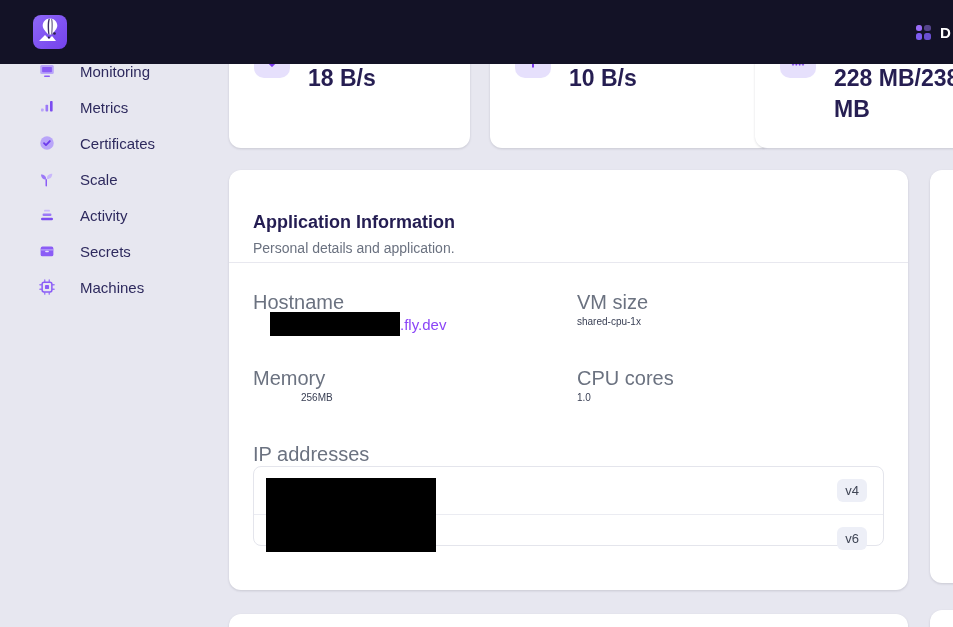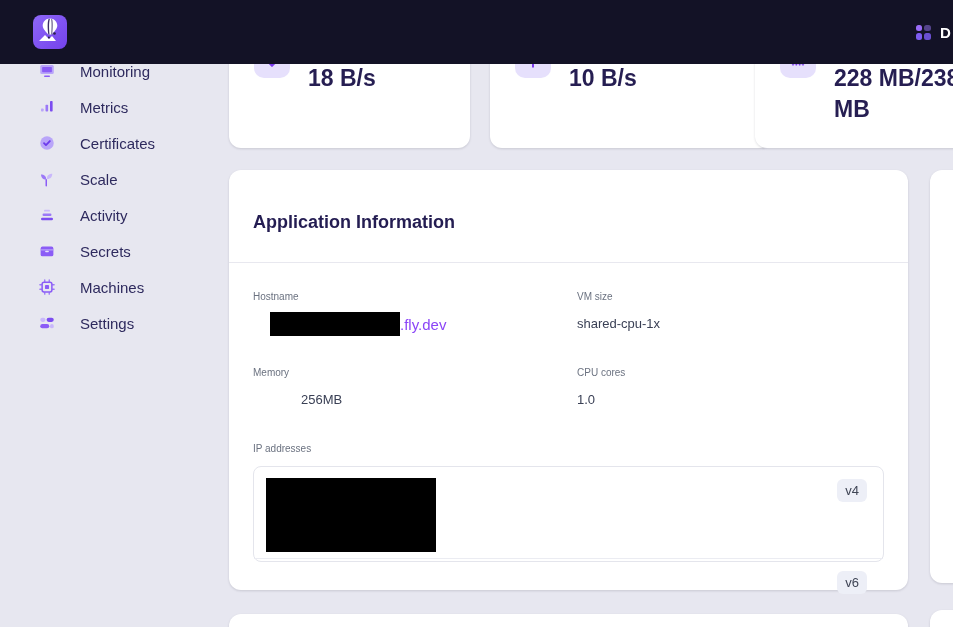--- a/index.html
+++ b/index.html
@@ -66,33 +66,33 @@
   #stat-card-1 { left:490px; width:282px; }
   #stat-card-2 { left:755px; width:290px; }
   #stat-card-2 .stat-value { width:150px; }
 
   
   .app-card { left:229px; top:170px; width:679px; height:420px; }
   .app-card-head { padding:42px 24px 0; height:93px; border-bottom:1px solid #e8e8ef; }
   .app-title { font-size:18px; font-weight:600; color:#241d52; }
   .app-subtitle { margin-top:7px; font-size:14px; color:#6b7280; }
 
-  .field-label { position:absolute; font-size:10px; color:#6b7280; }
-  .field-value { position:absolute; font-size:13px; color:#3a4055; }
+  .field-label { position:absolute; font-size:20px; color:#6b7280; }
+  .field-value { position:absolute; font-size:10px; color:#3a4055; }
   .redacted { background:#000; display:inline-block; vertical-align:middle; }
   .hostname-row { position:absolute; left:24px; top:142px; display:flex; align-items:center;margin-left:17px; }
   .hostname-row .redacted { width:130px; height:24px; }
   .hostname-link { font-size:15px; color:#8b45f7; cursor:pointer; }
 
   .ip-box {
-    position:absolute; left:24px; top:296px; width:631px; height:96px;
+    position:absolute; left:24px; top:296px; width:631px; height:80px;
     border:1px solid #e4e5ec; border-radius:8px; background:#fff;
   }
   .ip-row { position:relative; height:47px; display:flex; align-items:center; justify-content:flex-end; padding-right:16px; }
-  .ip-row + .ip-row { height:48px; border-top:1px solid #ebecf2;margin-top:44px; }
+  .ip-row + .ip-row { height:48px; border-top:1px solid #ebecf2; }
   .ip-badge {
     background:#edeff7; color:#3f4555; font-size:13px;
     padding:3px 8px; border-radius:6px; line-height:17px;
   }
   .ip-redaction { position:absolute; left:37px; top:308px; width:170px; height:74px; background:#000; z-index:6; }
 
   
   .bottom-card { left:229px; top:614px; width:679px; height:60px; }
   .right-card-a { left:930px; top:170px; width:80px; height:413px; }
   .right-card-b { left:930px; top:610px; width:80px; height:60px; }
@@ -190,31 +190,20 @@
         <svg width="18" height="18" viewBox="0 0 24 24">
             <g stroke="#9b78f7" stroke-width="1.8" stroke-linecap="round">
               <path d="M9 2.5v2M15 2.5v2M9 19.5v2M15 19.5v2M2.5 9h2M2.5 15h2M19.5 9h2M19.5 15h2"></path>
             </g>
             <rect x="5.5" y="5.5" width="13" height="13" rx="2.5" fill="none" stroke="#8b5cf6" stroke-width="2"></rect>
             <rect x="9.3" y="9.3" width="5.4" height="5.4" rx="1.2" fill="#8b5cf6"></rect>
           </svg>
       </span>
       <span class="nav-label">Machines</span>
     </div>
-    <div class="nav-item">
-      <span class="nav-icon">
-        <svg width="18" height="18" viewBox="0 0 24 24">
-            <rect x="3" y="5" width="7" height="5.6" rx="2.8" fill="#c9b8fb"></rect>
-            <rect x="11.5" y="5" width="9.5" height="5.6" rx="2.8" fill="#7c4df0"></rect>
-            <rect x="3" y="13.4" width="12" height="5.6" rx="2.8" fill="#8b5cf6"></rect>
-            <rect x="16" y="13.4" width="5" height="5.6" rx="2.5" fill="#c9b8fb"></rect>
-          </svg>
-      </span>
-      <span class="nav-label">Settings</span>
-    </div>
   </div>
 </div>
 
 <div class="card stat-card" id="stat-card-0">
   <div class="stat-icon-box">
     <svg width="20" height="20" viewBox="0 0 24 24">
         <path d="M12 4v14M5.5 12.5L12 19l6.5-6.5" stroke="#7c3aed" stroke-width="2.4" fill="none" stroke-linecap="round" stroke-linejoin="round"></path>
       </svg>
   </div>
   <div class="stat-value">18 B/s</div>
@@ -238,20 +227,21 @@
         <rect x="14.8" y="10" width="3" height="3.4" fill="#7c3aed"></rect>
         <path d="M6 16v2.5M10 16v2.5M14 16v2.5M18 16v2.5" stroke="#7c3aed" stroke-width="1.8"></path>
       </svg>
   </div>
   <div class="stat-value">228 MB/238 MB</div>
 </div>
 
 <div class="card app-card">
   <div class="app-card-head">
     <div class="app-title">Application Information</div>
+    <div class="app-subtitle">Personal details and application.</div>
   </div>
 
   <div class="field-label" style="left:24px; top:121px;">Hostname</div>
   <div class="hostname-row">
     <span class="redacted"></span>
       <span class="hostname-link">.fly.dev</span>
   </div>
 
   <div class="field-label" style="left:348px; top:121px;">VM size</div>
   <div class="field-value" style="left:348px; top:146px;">shared-cpu-1x</div>

